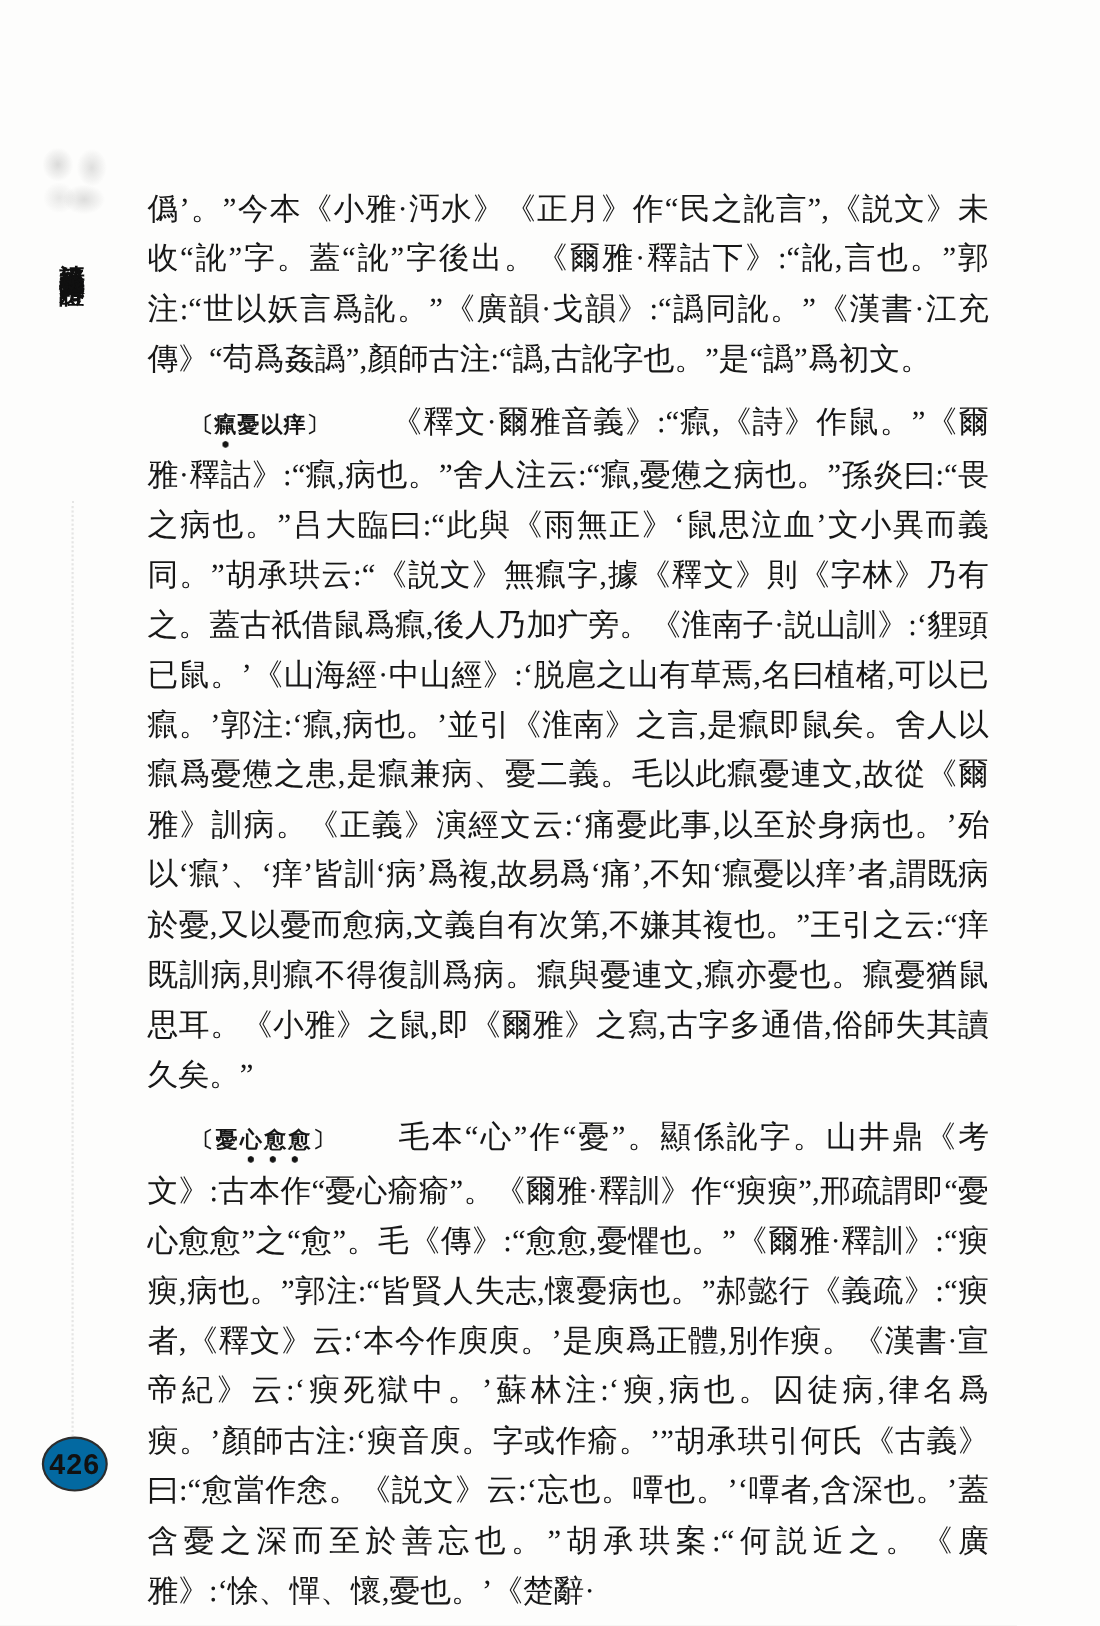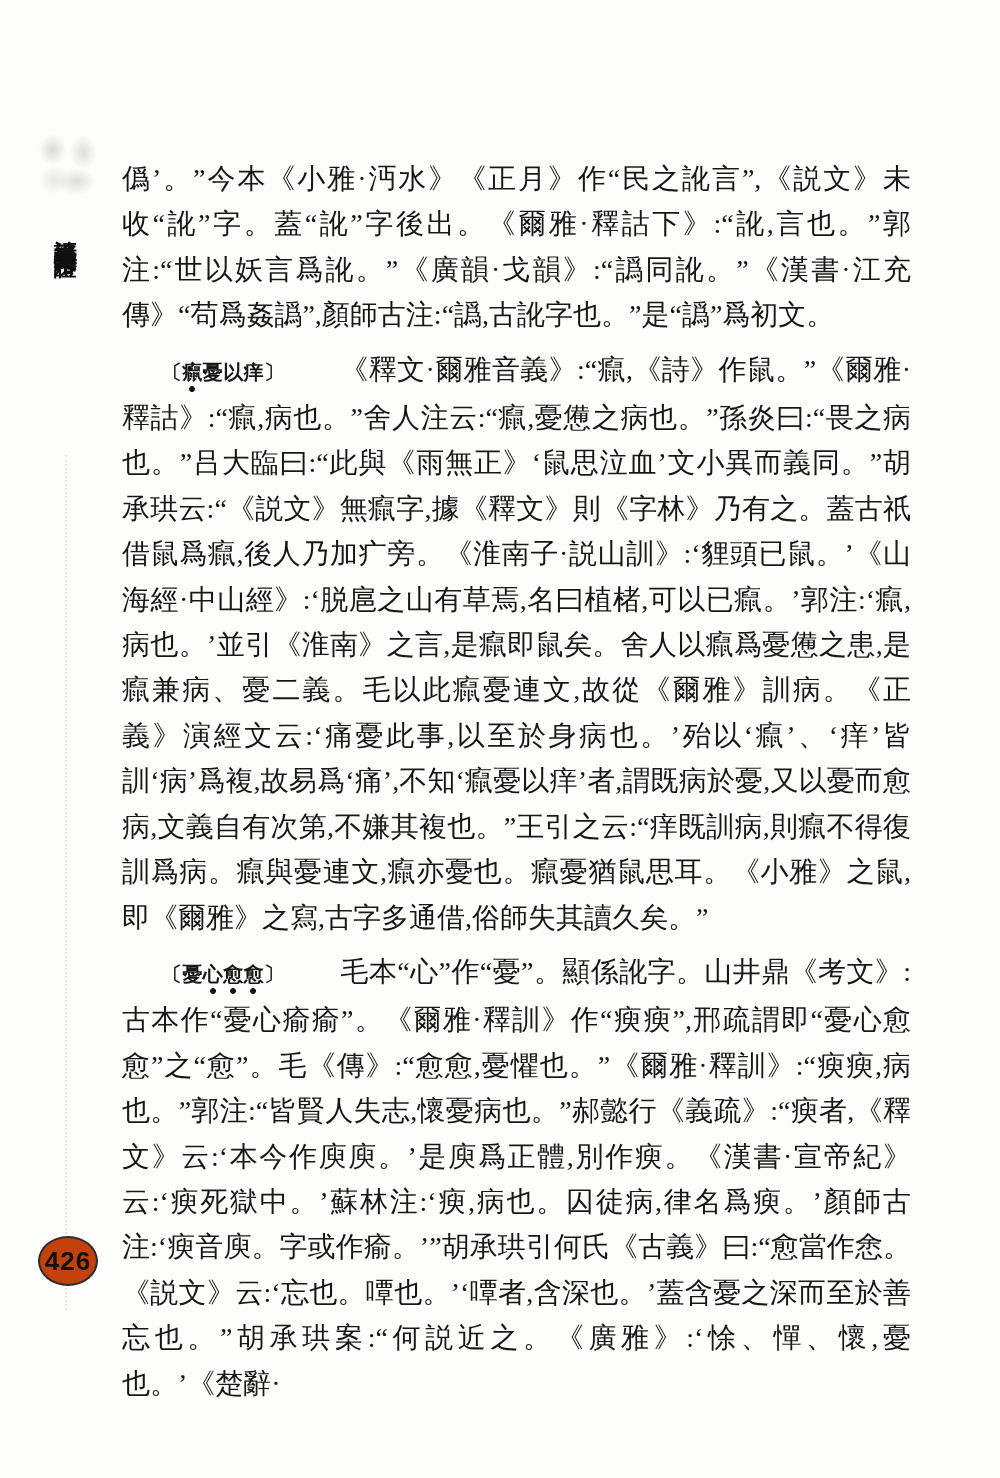--- a/index.html
+++ b/index.html
@@ -27,34 +27,34 @@
     position:absolute;left:50px;top:222px;
     writing-mode:vertical-rl;text-orientation:upright;
     font-size:23px;font-weight:700;letter-spacing:2px;
     color:#101010;white-space:nowrap;
   }
   .dotline{
     position:absolute;left:65px;top:455px;height:855px;width:0;
     border-left:2px dotted rgba(70,70,70,.13);
   }
   .pagenum-badge{
-    position:absolute;left:38px;top:1236px;width:56px;height:46px;
+    position:absolute;left:38px;top:1306px;width:56px;height:46px;
     border:2px solid #2d2d2d;border-radius:50%;
     display:flex;align-items:center;justify-content:center;
     font-family:"Liberation Sans","DejaVu Sans",sans-serif;
     font-size:26px;font-weight:600;letter-spacing:1px;color:#111;
-    background:#c2410c;
+    background:#0369a1;
   }
   
   .text-block{
     position:absolute;left:122px;top:156px;width:789px;
     font-size:28px;line-height:45.4px;
     text-align:justify;text-justify:inter-character;
   }
-  .para{margin:0;padding:0;}
+  .para{margin:12px;padding:0;}
   .section{text-indent:40px;margin-top:9px;}
   .heading{
     font-weight:700;font-size:20px;letter-spacing:0;
     margin-right:56px;white-space:nowrap;
   }
   .emph{
     background-image:radial-gradient(circle, #141414 2.6px, rgba(0,0,0,0) 3.2px);
     background-size:1em 8px;
     background-repeat:repeat-x;
     background-position:0 100%;

